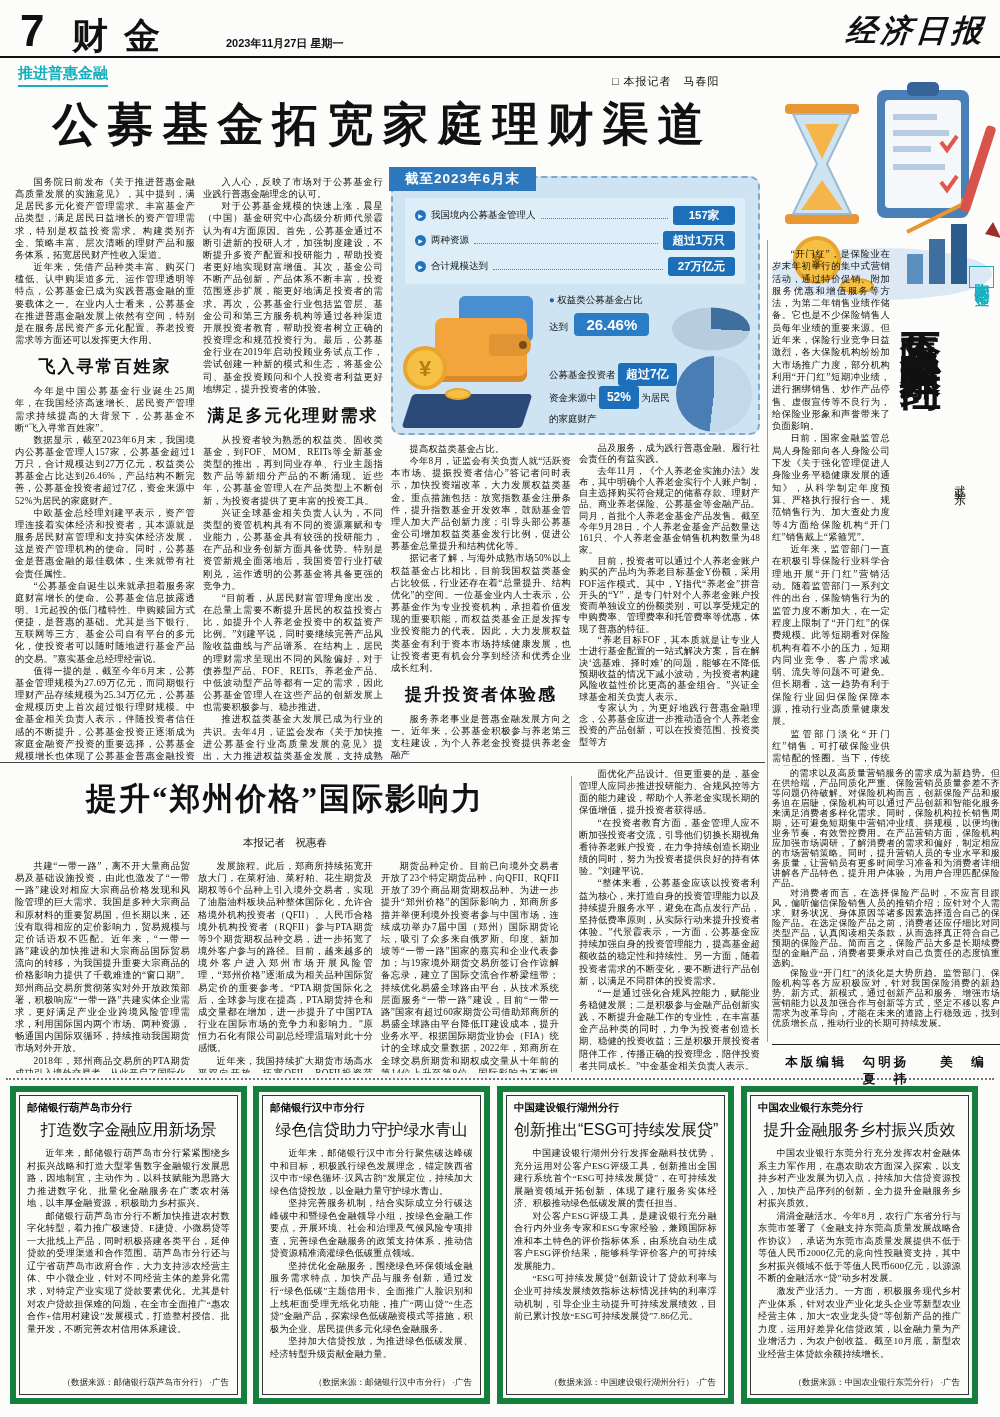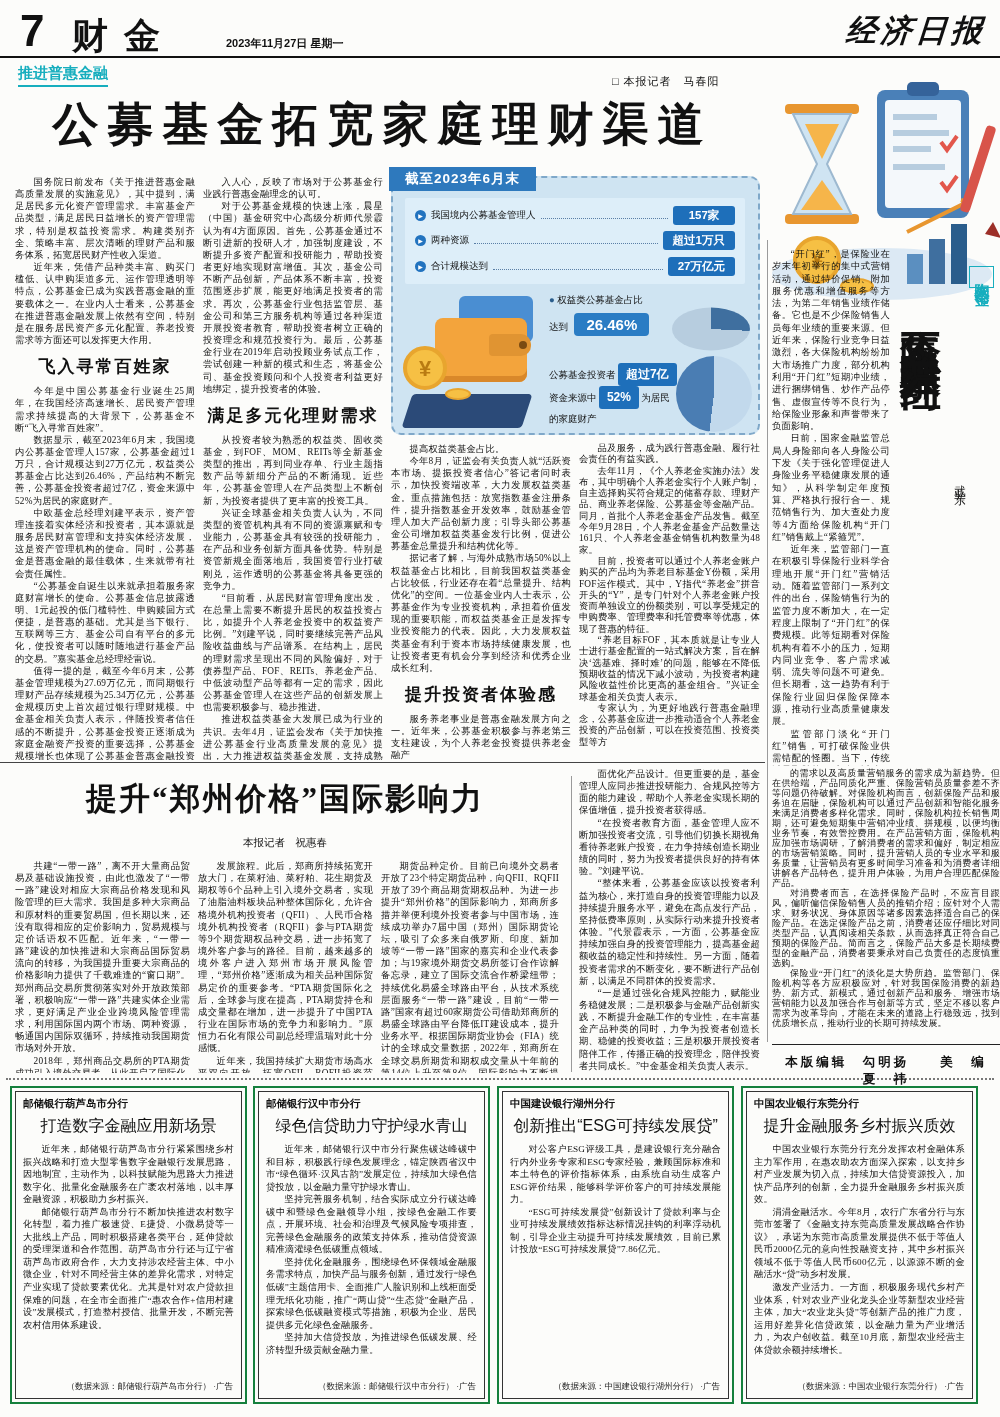--- a/index.html
+++ b/index.html
@@ -108,21 +108,21 @@
   #opFull{left:772px;top:768px;width:228px;height:274px;}
   #opFull .para{font-size:9px;line-height:10px;}
   .op-credits{position:absolute;left:772px;top:1044px;width:228px;border-top:1.5px solid #222;
        text-align:center;font-size:12.5px;font-weight:bold;letter-spacing:3px;padding-top:9px;}
 
   
   .deco{position:absolute;left:757px;top:64px;width:243px;height:248px;}
 
   
   .ads{position:absolute;left:0;top:1086px;width:1000px;height:322px;}
-  .ad-box{position:absolute;top:0;width:237px;height:318px;border:2px solid #15803d;padding:3px;}
+  .ad-box{position:absolute;top:0;width:237px;height:318px;border:6px solid #15803d;padding:3px;}
   .ad-inner{width:100%;height:100%;border:1px solid #333;position:relative;padding:5px 7px;overflow:hidden;}
   .ad-org{font-size:10.5px;font-weight:bold;font-family:"Liberation Sans",sans-serif;}
   .ad-title{text-align:center;font-family:"Liberation Sans",sans-serif;font-weight:400;font-size:16px;
        margin:5px 0 6px;white-space:nowrap;}
   .ad-inner .para{font-size:9.2px;line-height:12.55px;}
   .ad-foot{position:absolute;right:8px;bottom:5px;font-size:8.5px;color:#222;}
   #ad0{left:10px;} #ad1{left:253px;} #ad2{left:497px;} #ad3{left:741px;}
 </style>
 </head>
 <body>
@@ -371,20 +371,21 @@
           <span data-name="ad-source">（数据来源：邮储银行汉中市分行）</span>
           <span data-name="ad-tag">·广告</span>
         </div>
       </div>
     </div>
     <div class="ad-box" id="ad2" data-name="ad-box-ccb-huzhou">
       <div class="ad-inner" data-name="ad-frame">
         <div class="ad-org" data-name="ad-org-name">中国建设银行湖州分行</div>
         <div class="ad-title" data-name="ad-title">创新推出“ESG可持续发展贷”</div>
         <div>
+            <p class="para" data-name="ad-paragraph">中国建设银行湖州分行发挥金融科技优势，充分运用对公客户ESG评级工具，创新推出全国建行系统首个“ESG可持续发展贷”，在可持续发展融资领域开拓创新，体现了建行服务实体经济、积极推动绿色低碳发展的责任担当。</p>
             <p class="para" data-name="ad-paragraph">对公客户ESG评级工具，是建设银行充分融合行内外业务专家和ESG专家经验，兼顾国际标准和本土特色的评价指标体系，由系统自动生成客户ESG评价结果，能够科学评价客户的可持续发展能力。</p>
             <p class="para" data-name="ad-paragraph">“ESG可持续发展贷”创新设计了贷款利率与企业可持续发展绩效指标达标情况挂钩的利率浮动机制，引导企业主动提升可持续发展绩效，目前已累计投放“ESG可持续发展贷”7.86亿元。</p>
           </div>
         <div class="ad-foot" data-name="ad-source-line">
           <span data-name="ad-source">（数据来源：中国建设银行湖州分行）</span>
           <span data-name="ad-tag">·广告</span>
         </div>
       </div>
     </div>
     <div class="ad-box" id="ad3" data-name="ad-box-abc-dongguan">

